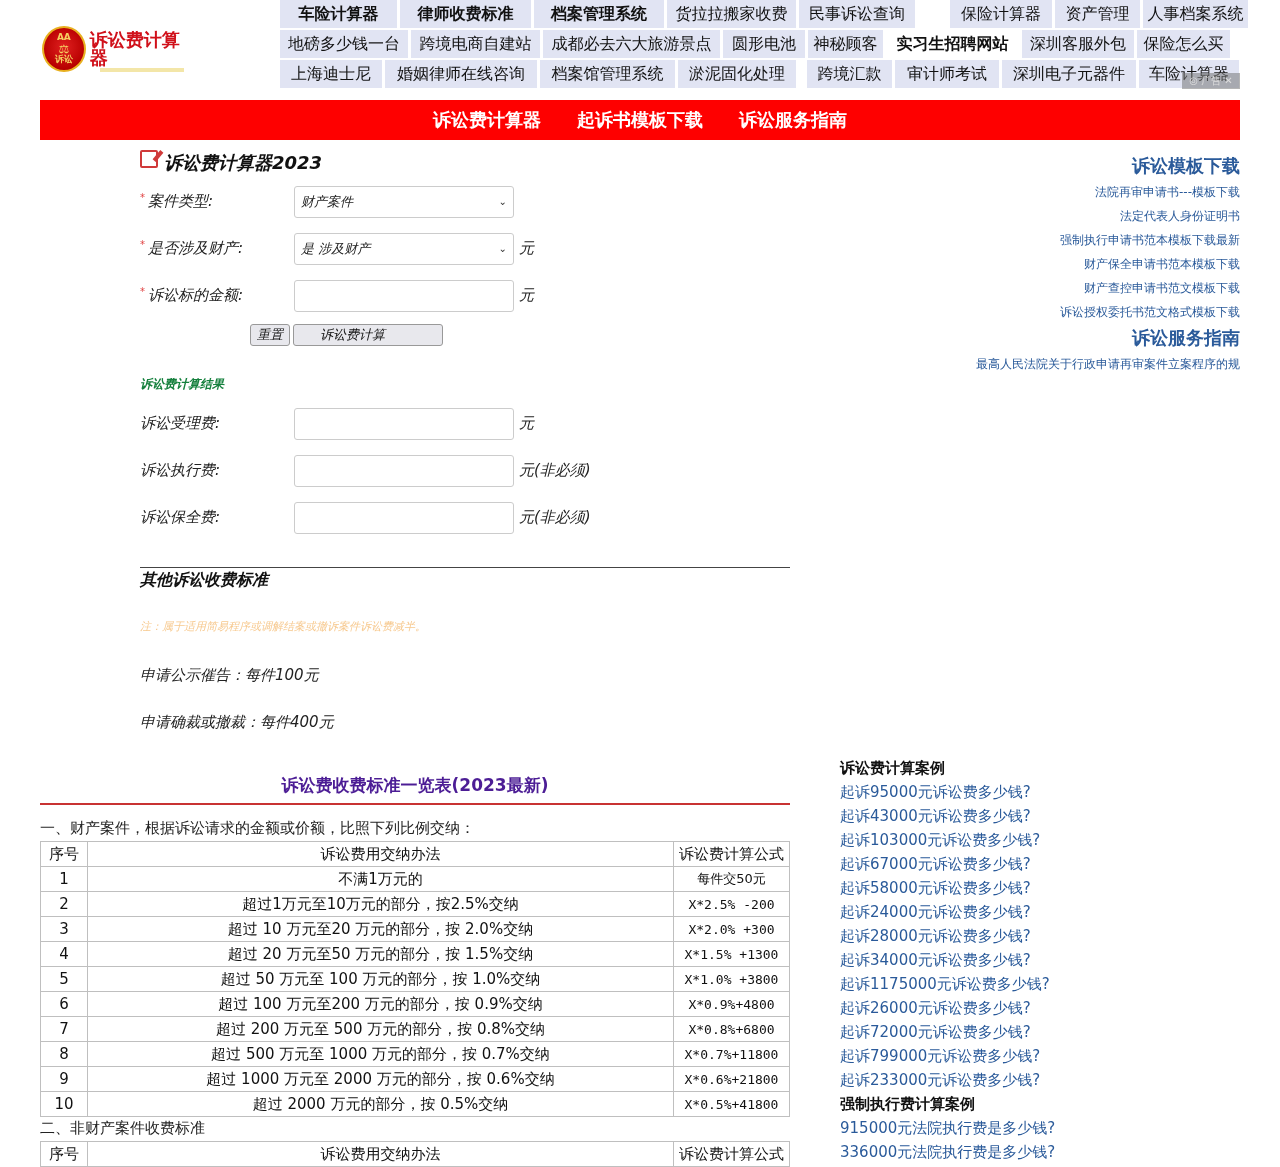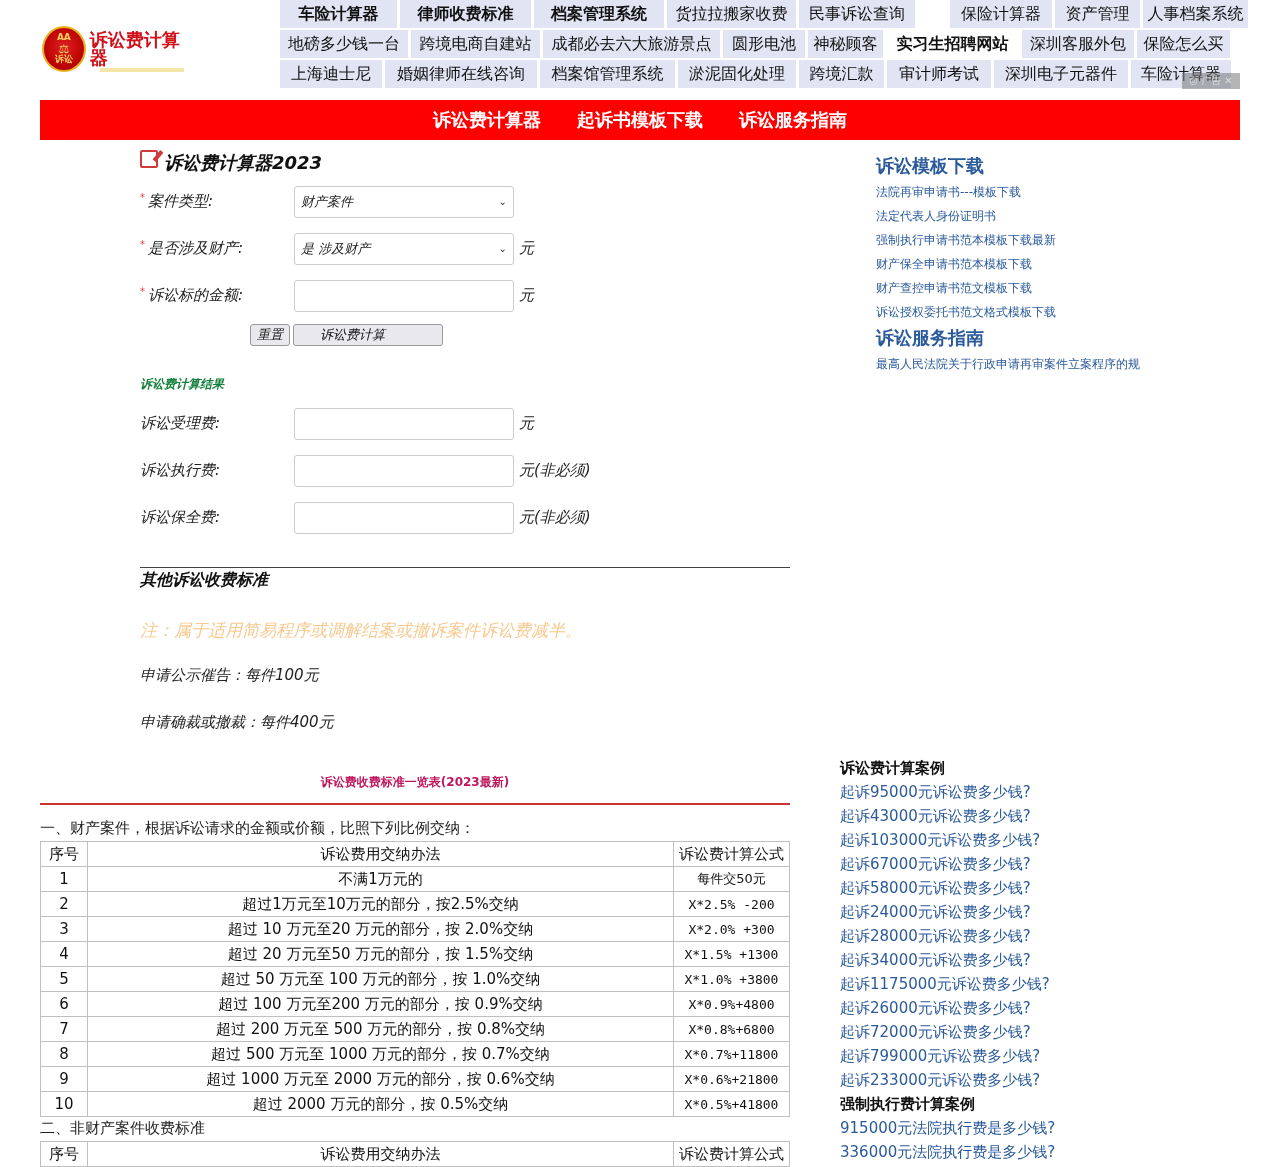--- a/index.html
+++ b/index.html
@@ -71,39 +71,39 @@
     font-size: 13px; line-height: 20px; padding: 0 6px; color: #111; margin-right: 3px;
   }
   .btn.wide { width: 150px; text-align: left; padding-left: 26px; }
 
   .result-title { position: absolute; left: 0; top: 228px; font-weight: bold; font-size: 12px; color: #15803d; }
   .result-rows { position: absolute; left: 0; top: 252px; width: 650px; }
   .result-rows .form-row .form-label { width: 154px; }
 
   .divider { position: absolute; left: 0; top: 419px; width: 650px; border-top: 1px solid #444; }
   .other-title { position: absolute; left: 0; top: 422px; font-weight: bold; font-size: 16px; color: #111; }
-  .note { position: absolute; left: 0; top: 471px; font-size: 17px; color: #f7c98f; }
+  .note { position: absolute; left: 0; top: 471px; font-size: 11px; color: #f7c98f; }
   .fee1 { position: absolute; left: 0; top: 518px; font-size: 15px; }
   .fee2 { position: absolute; left: 0; top: 565px; font-size: 15px; }
 
-  .std-title { position: absolute; left: 0; top: 774px; width: 750px; text-align: center; font-weight: bold; font-size: 12px; color: #be185d; }
+  .std-title { position: absolute; left: 0; top: 774px; width: 750px; text-align: center; font-weight: bold; font-size: 17px; color: #4c1d95; }
   .std-line { position: absolute; left: 0; top: 803px; width: 750px; border-top: 2px solid #c83232; }
   .sec1 { position: absolute; left: 0; top: 819px; font-size: 15px; }
   .sec2 { position: absolute; left: 0; top: 1119px; font-size: 15px; }
 
   table.fee { position: absolute; left: 0; width: 750px; border-collapse: collapse; font-size: 15px; }
   table.fee td { border: 1px solid #bfbfbf; height: 25px; text-align: center; padding: 0; color: #111; }
   table.fee td.no { width: 47px; }
   table.fee td.fm { width: 116px; font-family: "DejaVu Sans Mono", "Liberation Mono", monospace; font-size: 13px; }
   table.fee tr.head td.fm { font-family: "DejaVu Sans", sans-serif; font-size: 15px; }
   #tbl1 { top: 841px; }
   #tbl2 { top: 1141px; }
 
   
-  .side { position: absolute; left: 836px; top: 152px; width: 400px; }
+  .side { position: absolute; left: 800px; top: 152px; width: 400px; text-align: right; }
   .side h3 { margin: 0; font-size: 18px; font-weight: bold; color: #2a5a9a; height: 28px; line-height: 28px; }
   .side a { display: block; color: #2a5a9a; font-size: 12px; height: 24px; line-height: 24px; }
   .cases { position: absolute; left: 800px; top: 756px; width: 400px; }
   .cases h4 { margin: 0; font-size: 15px; font-weight: bold; color: #111; height: 24px; line-height: 24px; }
   .cases a { display: block; color: #2a5a9a; font-size: 15px; height: 24px; line-height: 24px; }
 </style>
 </head>
 <body>
 
 <div class="wrap">
@@ -138,21 +138,21 @@
           <a href="#" class="toplink" style="width: 75px;">神秘顾客</a>
           <a href="#" class="toplink white" style="width: 133px;">实习生招聘网站</a>
           <a href="#" class="toplink" style="width: 112px;">深圳客服外包</a>
           <a href="#" class="toplink" style="width: 93px;">保险怎么买</a>
         </div>
         <div class="toprow">
           <a href="#" class="toplink" style="width: 102px;">上海迪士尼</a>
           <a href="#" class="toplink" style="width: 152px;">婚姻律师在线咨询</a>
           <a href="#" class="toplink" style="width: 135px;">档案馆管理系统</a>
           <a href="#" class="toplink" style="width: 118px;">淤泥固化处理</a>
-          <a href="#" class="toplink" style="width: 85px;">跨境汇款</a>
+          <a href="#" class="toplink" style="width: 85px; margin-left: 8px;">跨境汇款</a>
           <a href="#" class="toplink" style="width: 104px;">审计师考试</a>
           <a href="#" class="toplink" style="width: 134px;">深圳电子元器件</a>
           <a href="#" class="toplink" style="width: 100px;">车险计算器</a>
         </div>
       </div>
     <div class="watermark">◎ 广告 ✕</div>
   </div>
 
   <div class="rednav">
     <a href="#">诉讼费计算器</a>

